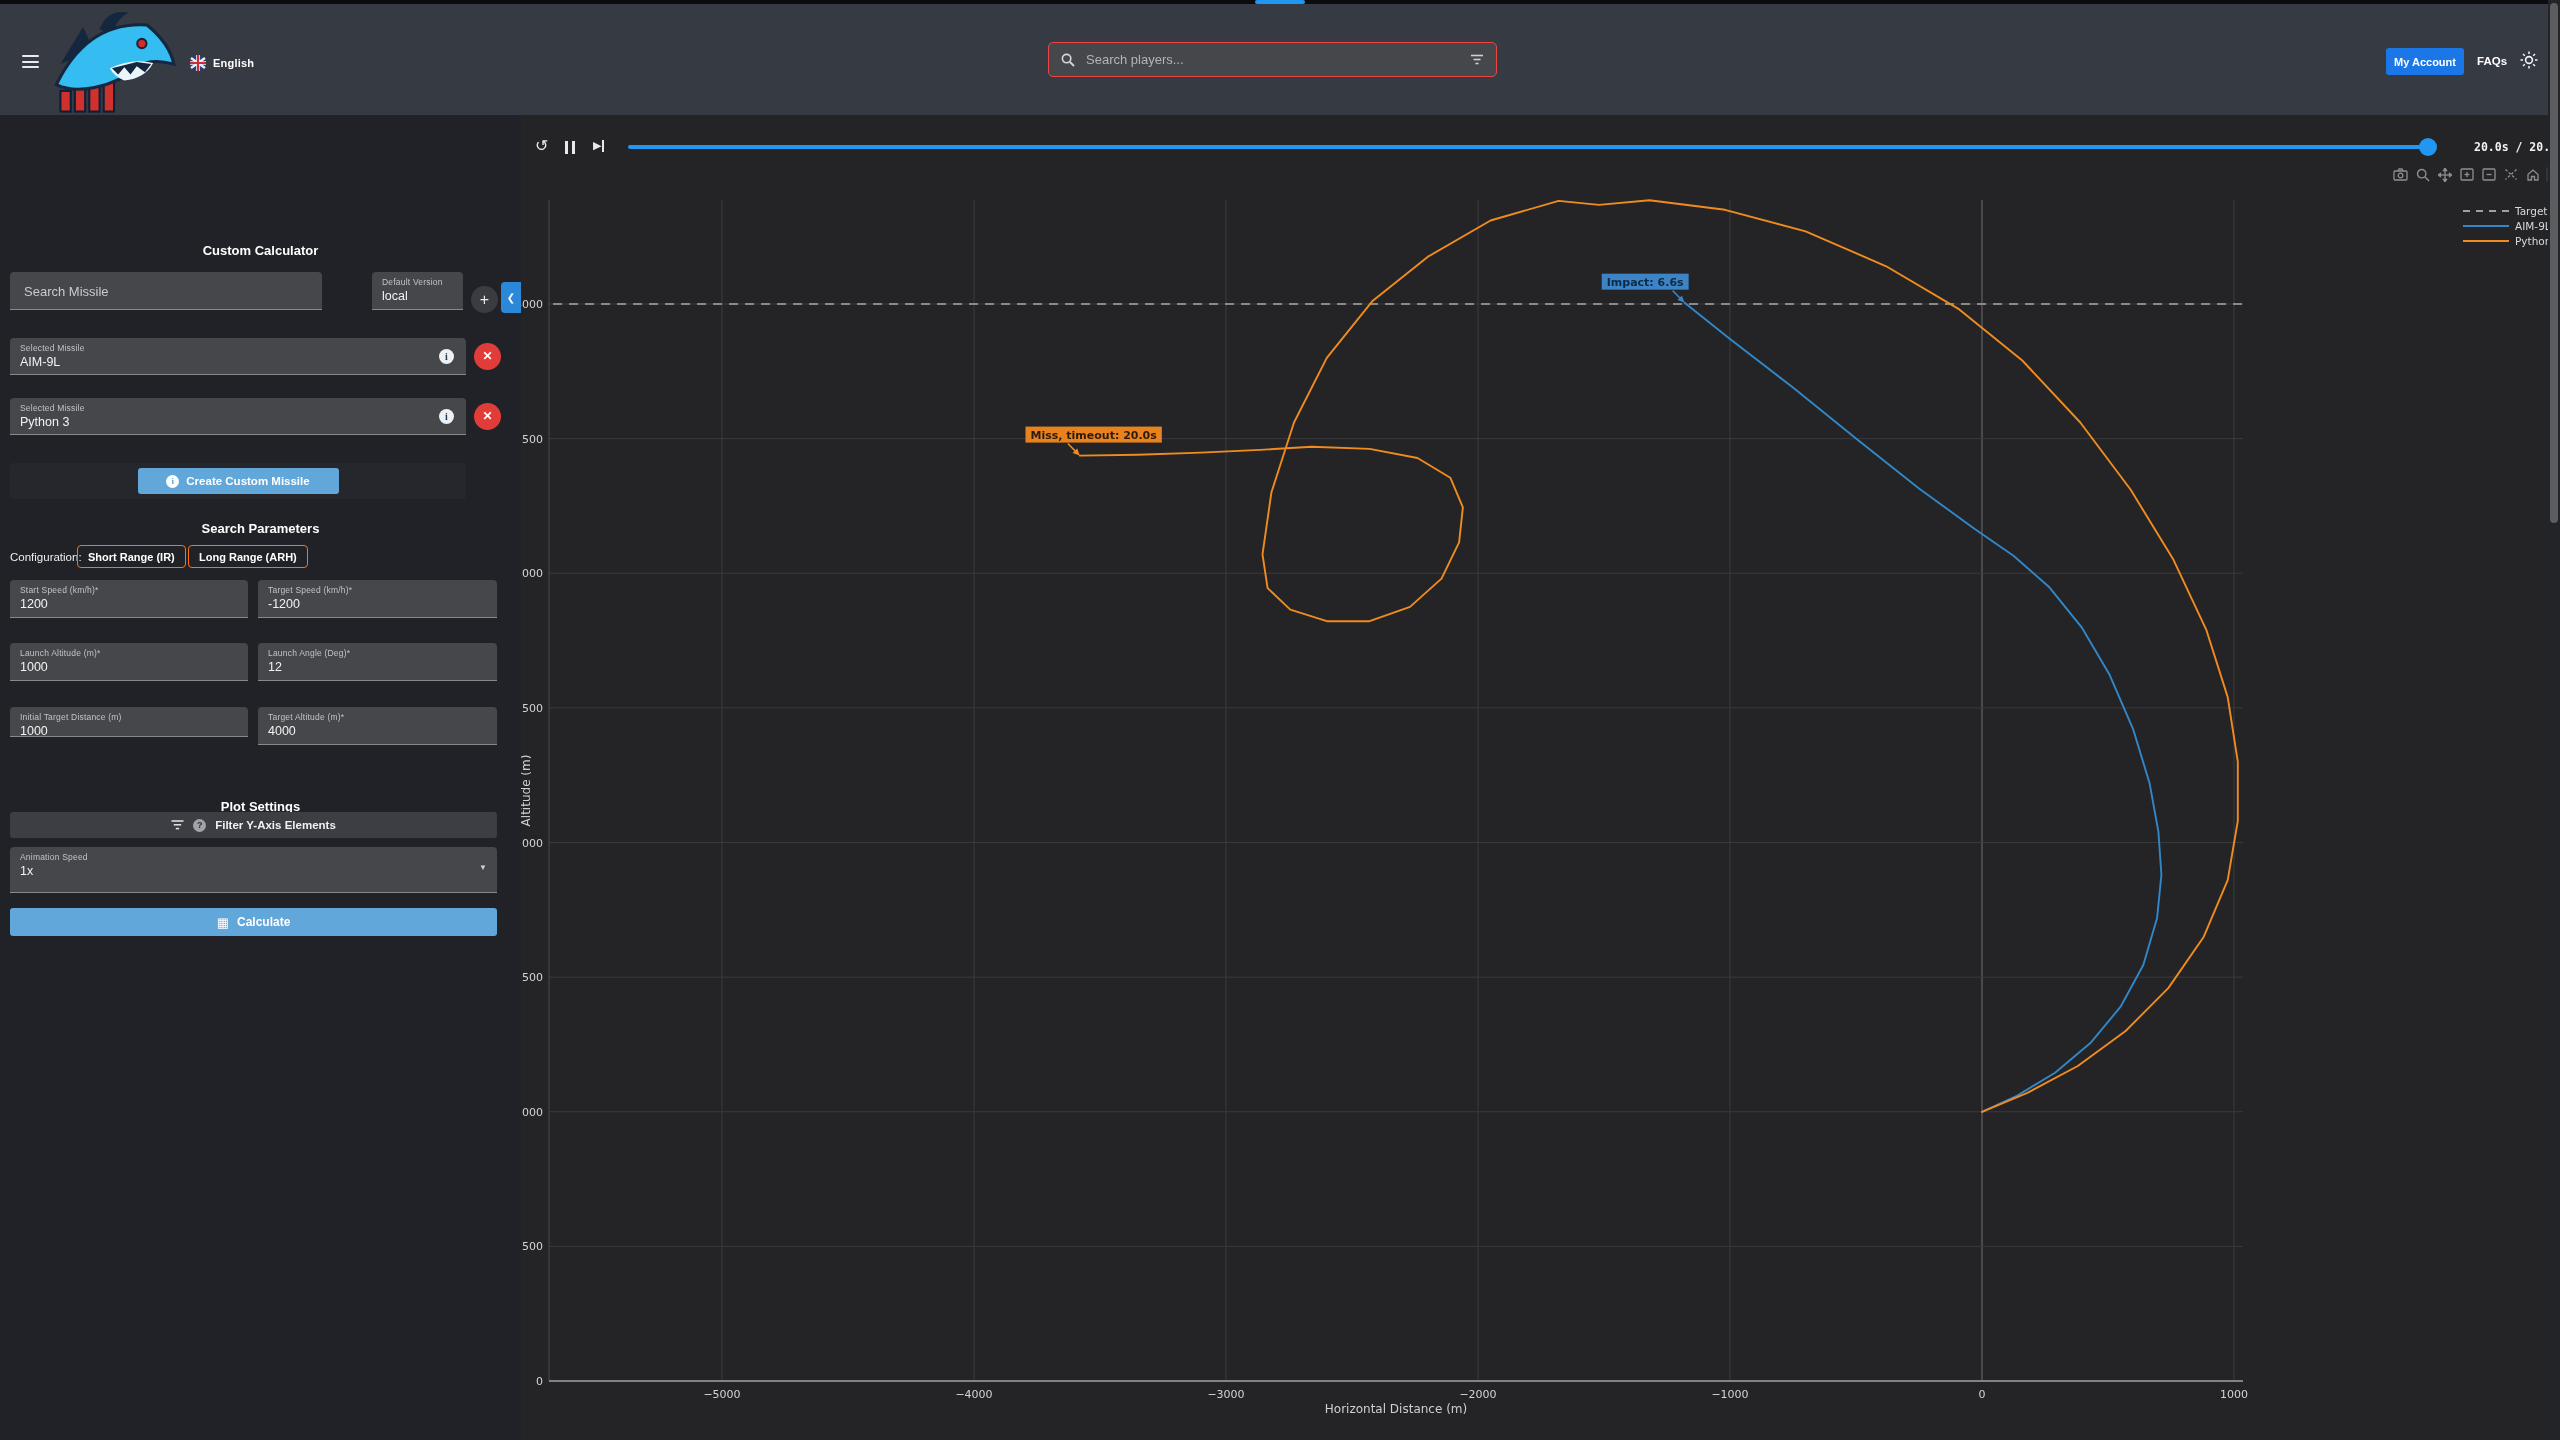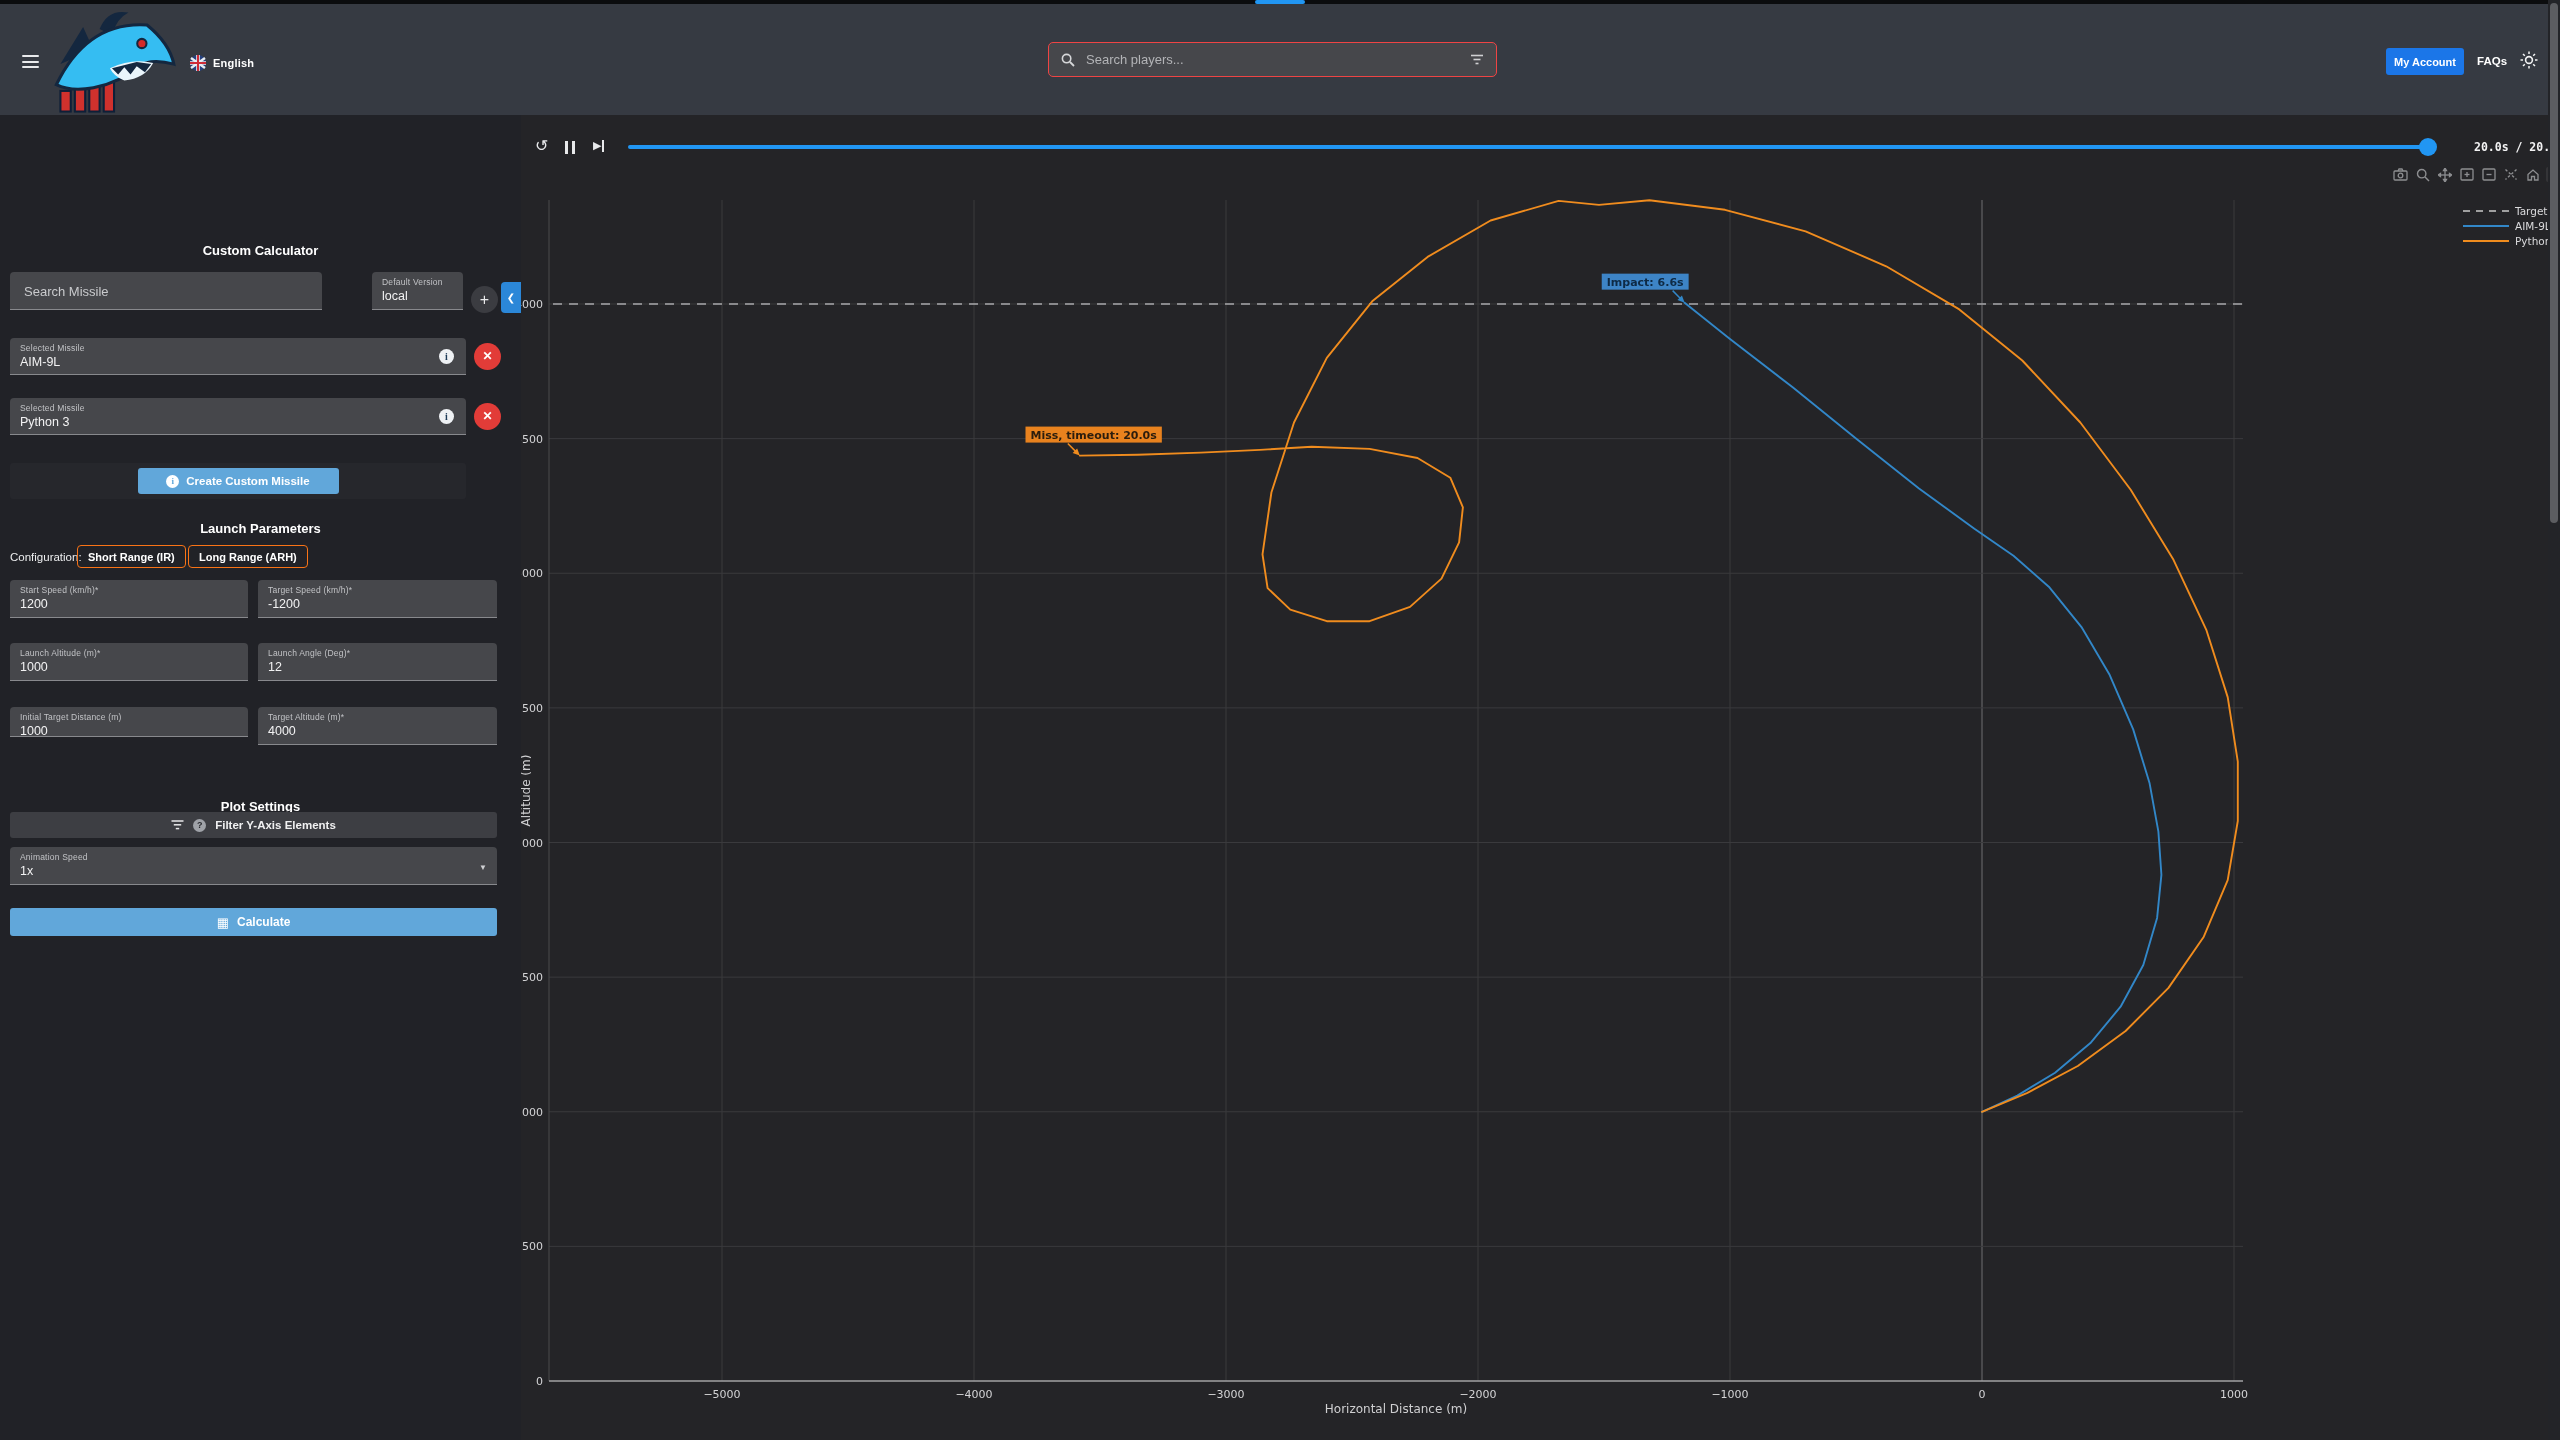--- a/index.html
+++ b/index.html
@@ -43,21 +43,21 @@
   .del-btn{left:474px;width:27px;height:27px;border-radius:50%;background:#e23c38;border:none;color:#fff;font-size:12px;font-weight:bold;cursor:pointer;padding:0;line-height:27px;text-align:center;}
   #create-row{left:10px;top:348px;width:456px;height:36px;background:#26272c;border-radius:3px;display:flex;align-items:center;justify-content:center;}
   #create-btn{width:201px;height:26px;background:#61a7da;border:none;border-radius:3px;color:#fff;font-weight:bold;font-size:11.5px;cursor:pointer;display:flex;align-items:center;justify-content:center;gap:7px;font-family:"Liberation Sans",sans-serif;}
   .mini-i{width:13px;height:13px;border-radius:50%;background:#fff;color:#61a7da;font-size:9px;font-weight:bold;line-height:13px;text-align:center;font-family:"Liberation Serif",serif;}
   #config-label{left:10px;top:436px;font-size:11.5px;color:#ecedee;}
   .mode-btn{top:430px;height:23px;background:transparent;border:1px solid #f97316;border-radius:4px;color:#fff;font-weight:bold;font-size:11px;padding:0 10px;cursor:pointer;font-family:"Liberation Sans",sans-serif;}
   #mode-short{left:77px;}
   #mode-long{left:188px;}
   #plot-filter{left:10px;top:697px;width:487px;height:26px;background:#3d3e43;border:none;border-radius:3px;color:#f0f0f1;font-weight:bold;font-size:11.5px;cursor:pointer;display:flex;align-items:center;justify-content:center;gap:9px;font-family:"Liberation Sans",sans-serif;}
   .q-badge{width:13px;height:13px;border-radius:50%;background:#9fa2a8;color:#2a2b30;font-size:9px;font-weight:bold;line-height:13px;text-align:center;}
-  #anim-speed{left:10px;top:732px;width:487px;height:38px;cursor:pointer;}
+  #anim-speed{left:10px;top:732px;width:487px;height:46px;cursor:pointer;}
   #anim-speed .caret{position:absolute;right:10px;top:16px;font-size:8px;color:#cfd0d3;}
   #calc-btn{left:10px;top:793px;width:487px;height:28px;background:#61a7da;border:none;border-radius:3px;color:#fff;font-weight:bold;font-size:12px;cursor:pointer;display:flex;align-items:center;justify-content:center;gap:8px;font-family:"Liberation Sans",sans-serif;}
   
   #main{left:521px;top:115px;width:2039px;height:1325px;background:#242427;}
   #replay{left:14px;top:21px;font-size:16px;color:#e8e9eb;cursor:pointer;}
   #pausebtn{left:44px;top:26px;width:10px;height:13px;display:flex;justify-content:space-between;cursor:pointer;}
   #pausebtn i{width:3px;height:13px;background:#e8e9eb;}
   #skipbtn{left:72px;top:24px;display:flex;align-items:center;gap:1px;color:#e8e9eb;font-size:11px;cursor:pointer;}
   #skipbtn i{width:2px;height:12px;background:#e8e9eb;display:block;}
   #slider-track{left:107px;top:30px;width:1800px;height:4px;background:#2196f3;border-radius:2px;cursor:pointer;}
@@ -167,21 +167,21 @@
     </div>
     <button class="abs del-btn" style="top:288px;">✕</button>
 
     <div class="abs" id="create-row">
       <button id="create-btn">
         <span class="mini-i">i</span>
         <span>Create Custom Missile</span>
       </button>
     </div>
 
-    <div class="abs side-title" style="top:406px;">Launch Parameters</div>
+    <div class="abs side-title" style="top:406px;">Search Parameters</div>
     <span class="abs" id="config-label">Configuration:</span>
     <button class="abs mode-btn" id="mode-short">Short Range (IR)</button>
     <button class="abs mode-btn" id="mode-long">Long Range (ARH)</button>
 
     <div class="abs field" style="left:10px;top:465px;width:238px;height:38px;">
       <span class="lab">Start Speed (km/h)*</span>
       <span class="val">1200</span>
     </div>
     <div class="abs field" style="left:258px;top:465px;width:239px;height:38px;">
       <span class="lab">Target Speed (km/h)*</span>

